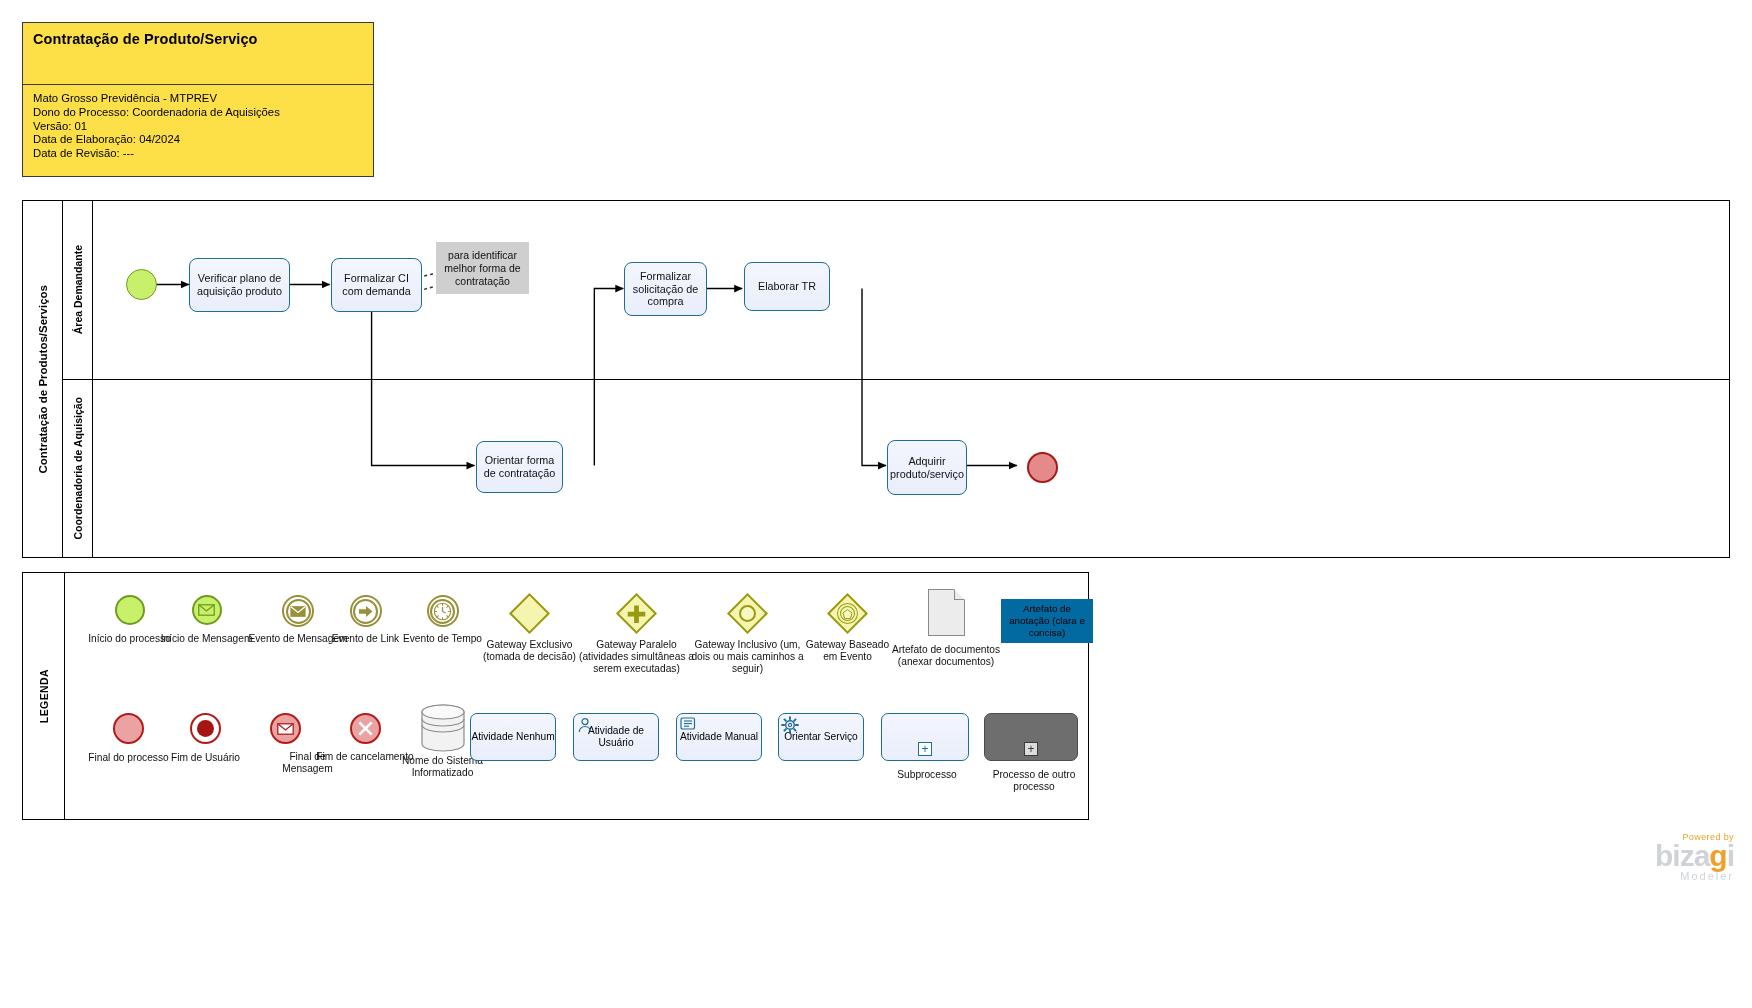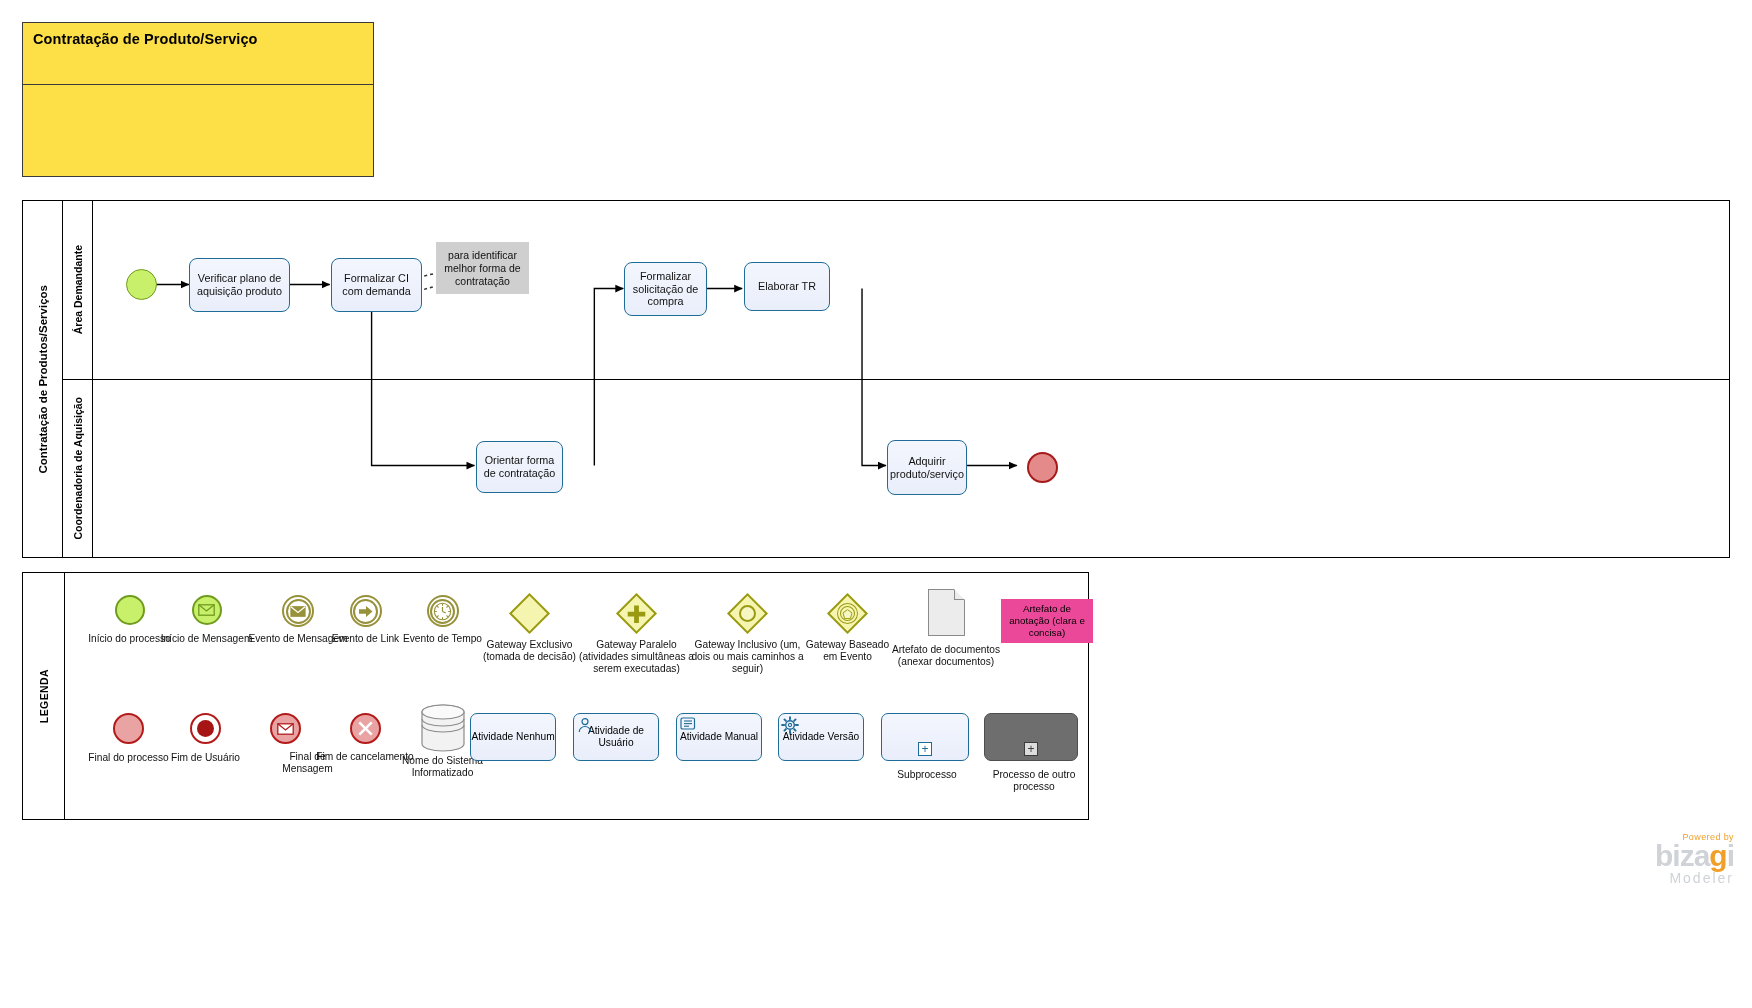--- a/index.html
+++ b/index.html
@@ -69,29 +69,36 @@
   .lg-task{box-sizing:border-box;border:1.7px solid #1f6c99;border-radius:7px;
     background:linear-gradient(to bottom,#f3f6fd 0%,#e9eefb 100%);
     display:flex;align-items:center;justify-content:center;text-align:center;font-size:10.2px;line-height:12px;}
   .lg-task.grey{background:#6e6e6e;border:1.5px solid #4d4d4d;}
 
   
   #bizagi{position:absolute;right:18px;top:832px;width:160px;height:56px;text-align:right;}
   #bizagi .pw{font-size:9px;color:#f0a028;letter-spacing:.4px;}
   #bizagi .bz{font-size:30px;font-weight:bold;color:#cfd3d8;line-height:28px;letter-spacing:-1px;}
   #bizagi .bz i{font-style:normal;color:#f0a028;}
-  #bizagi .md{font-size:14px;color:#cfd3d8;letter-spacing:2px;}
+  #bizagi .md{font-size:11px;color:#cfd3d8;letter-spacing:2px;}
 </style>
 </head>
 <body>
 
 <div id="header-card-shadow"></div>
 <div id="header-card">
   <div class="title-zone">
     <div class="t">Contratação de Produto/Serviço</div>
+  </div>
+  <div class="meta-zone">
+    <div>Mato Grosso Previdência - MTPREV</div>
+    <div>Dono do Processo: Coordenadoria de Aquisições</div>
+    <div>Versão: 01</div>
+    <div>Data de Elaboração: 04/2024</div>
+    <div>Data de Revisão: ---</div>
   </div>
 </div>
 
 <div id="pool">
   <div class="pool-title">
     <span>Contratação de Produtos/Serviços</span>
   </div>
 
   <div class="lane" id="lane-0">
     <div class="lane-title">
@@ -256,21 +263,21 @@
       </div>
       <div class="cap" style="margin-top:4px;">Gateway Baseado em Evento</div>
     </div>
 
     <div class="lg-item" style="left:826px;top:16px;width:110px;">
       <div class="docshape lg-ico" style="width:37px;height:47px;"></div>
       <div class="cap" style="margin-top:8px;">Artefato de documentos (anexar documentos)</div>
     </div>
 
     <div class="lg-item" style="left:932px;top:26px;width:100px;">
-      <div class="lg-ico" style="width:92px;height:44px;background:#ec4899;display:flex;align-items:center;justify-content:center;
+      <div class="lg-ico" style="width:92px;height:44px;background:#0369a1;display:flex;align-items:center;justify-content:center;
                   text-align:center;font-size:9.8px;line-height:11.8px;padding:2px 4px;box-sizing:border-box;">Artefato de anotação (clara e concisa)</div>
     </div>
 
     <div class="lg-item" style="left:16px;top:140px;width:95px;">
       <div class="lg-ico" style="width:31px;height:31px;border-radius:50%;background:#e9a3a3;border:2.6px solid #b31b1b;box-sizing:border-box;"></div>
       <div class="cap" style="margin-top:8px;">Final do processo</div>
     </div>
 
     <div class="lg-item" style="left:93px;top:140px;width:95px;">
       <div class="lg-ico c-ev" style="width:31px;height:31px;background:#fff;border:2.6px solid #b31b1b;">
@@ -326,21 +333,21 @@
       <div class="lg-task" style="width:86px;height:48px;">Atividade Manual</div>
       <svg width="16" height="15" viewBox="0 0 16 15" style="position:absolute;left:4px;top:4px;">
         <rect x="1" y="1" width="13.5" height="11" rx="1.6" fill="none" stroke="#1f6c99" stroke-width="1.2"></rect>
         <line x1="4" y1="4" x2="12" y2="4" stroke="#1f6c99" stroke-width="1.1"></line>
         <line x1="4" y1="6.6" x2="12" y2="6.6" stroke="#1f6c99" stroke-width="1.1"></line>
         <line x1="4" y1="9.2" x2="9" y2="9.2" stroke="#1f6c99" stroke-width="1.1"></line>
       </svg>
     </div>
 
     <div class="lg-item" style="left:713px;top:140px;width:90px;">
-      <div class="lg-task" style="width:86px;height:48px;">Atividade Versão</div>
+      <div class="lg-task" style="width:86px;height:48px;">Orientar Serviço</div>
       <svg width="18" height="18" viewBox="0 0 18 18" style="position:absolute;left:3px;top:3px;">
         <circle cx="9" cy="9" r="4.3" fill="none" stroke="#1f6c99" stroke-width="1.4"></circle>
         <circle cx="9" cy="9" r="1.6" fill="none" stroke="#1f6c99" stroke-width="1.1"></circle>
         <g stroke="#1f6c99" stroke-width="1.9" stroke-linecap="round">
           <line x1="9" y1="1.1" x2="9" y2="3.2"></line>
             <line x1="9" y1="14.8" x2="9" y2="16.9"></line>
           <line x1="1.1" y1="9" x2="3.2" y2="9"></line>
             <line x1="14.8" y1="9" x2="16.9" y2="9"></line>
           <line x1="3.4" y1="3.4" x2="4.9" y2="4.9"></line>
             <line x1="13.1" y1="13.1" x2="14.6" y2="14.6"></line>

